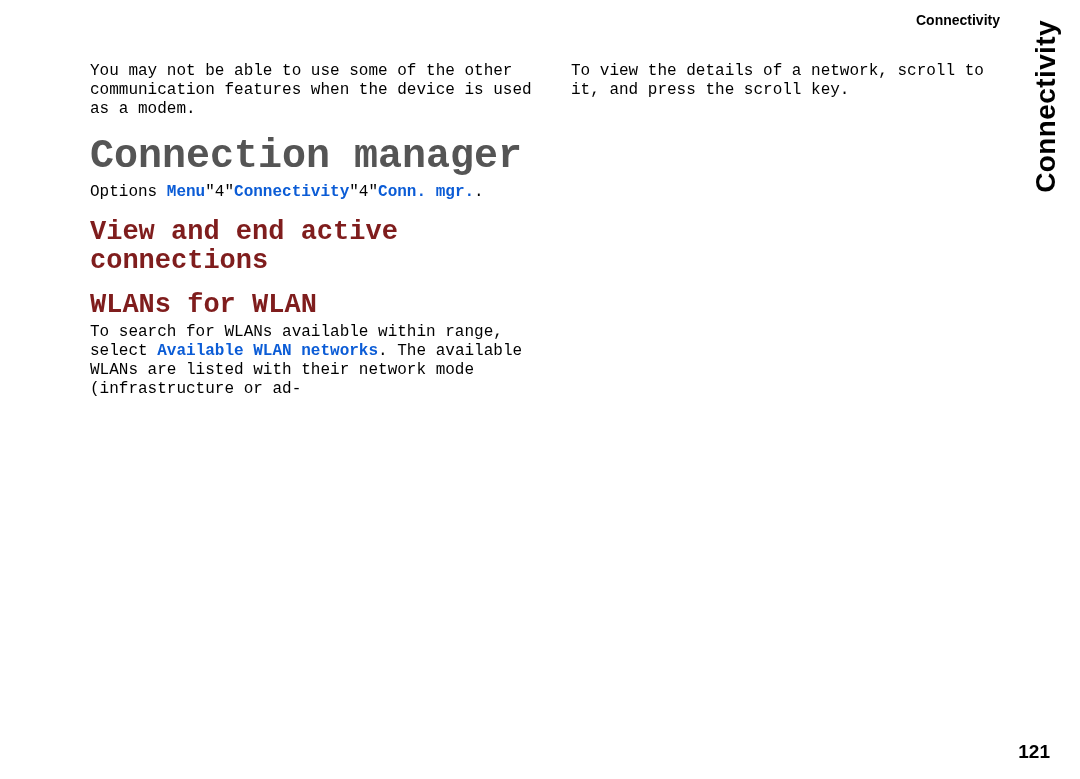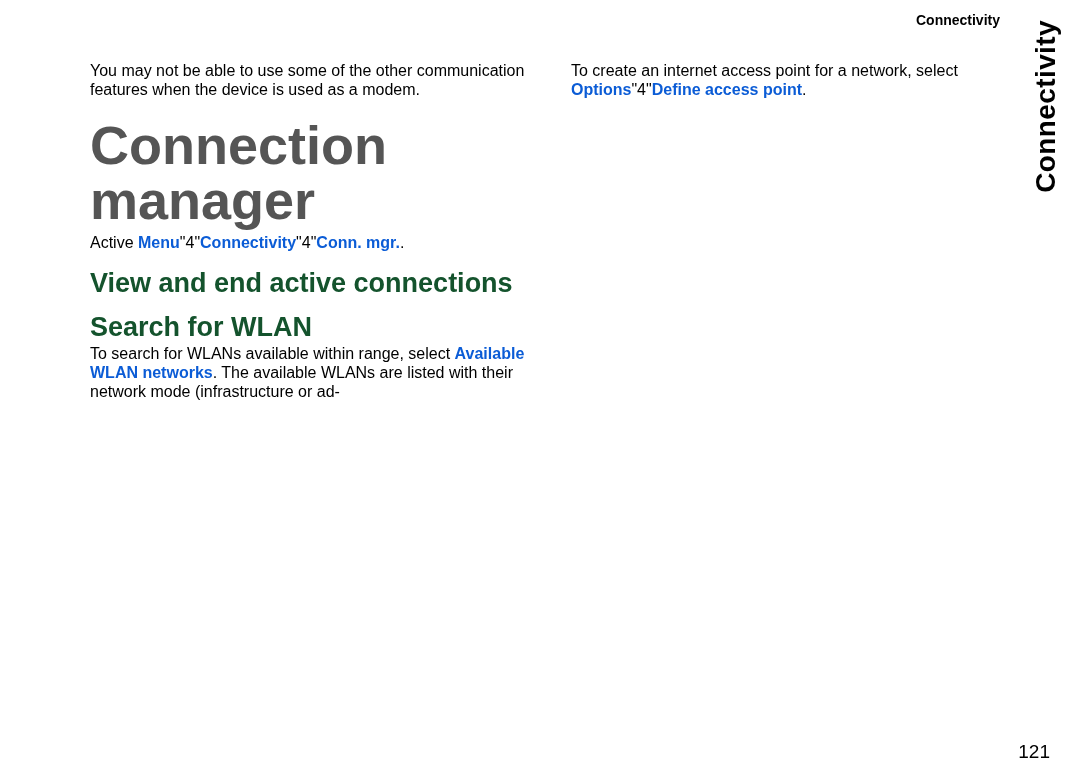--- a/index.html
+++ b/index.html
@@ -33,48 +33,49 @@
     font-weight: bold;
     font-size: 28px;
     writing-mode: vertical-rl;
     transform: rotate(180deg);
     letter-spacing: 0.4px;
   }
   .page-number {
     position: absolute;
     right: 30px;
     bottom: 16px;
-    font-weight: normal;
+    font-weight: bold;
     font-size: 19px;
   }
   .columns {
     display: flex;
     column-gap: 32px;
     margin-top: 44px;
     width: 930px;
   }
   .col {
     flex: 1 1 0;
     font-size: 16px;
     line-height: 1.18;
+    font-family: Liberation Mono, monospace;
   }
   .col p {
     margin: 0 0 10px 0;
   }
   h1.section-title {
-    font-size: 54px;
+    font-size: 40px;
     font-weight: bold;
     color: #555555;
     margin: 18px 0 6px 0;
     line-height: 1.02;
   }
   h2.subheading {
     font-size: 27px;
     font-weight: bold;
-    color: #14532d;
+    color: #7f1d1d;
     margin: 16px 0 4px 0;
     line-height: 1.05;
   }
   .kw {
     color: #0b5cd6;
     font-weight: bold;
   }
 </style>
 </head>
 <body>
@@ -87,41 +88,39 @@
 
   <div class="columns">
 
     <div class="col">
 
       <p>You may not be able to use some of the other communication features when the device is used as a modem.</p>
 
       <h1 class="section-title">Connection manager</h1>
 
       <p>
-        <span>Active </span><span class="kw">Menu</span><span>"4"</span><span class="kw">Connectivity</span><span>"4"</span><span class="kw">Conn. mgr.</span><span>.</span>
+        <span>Options </span><span class="kw">Menu</span><span>"4"</span><span class="kw">Connectivity</span><span>"4"</span><span class="kw">Conn. mgr.</span><span>.</span>
       </p>
 
       <h2 class="subheading">View and end active connections</h2>
 
 
 
 
 
-      <h2 class="subheading">Search for WLAN</h2>
+      <h2 class="subheading">WLANs for WLAN</h2>
 
       <p>
         <span>To search for WLANs available within range, select </span><span class="kw">Available WLAN networks</span><span>. The available WLANs are listed with their network mode (infrastructure or ad-</span>
       </p>
 
     </div>
 
     <div class="col">
 
 
+      <p>To view the details of a network, scroll to it, and press the scroll key.</p>
 
-      <p>
-        <span>To create an internet access point for a network, select </span><span class="kw">Options</span><span>"4"</span><span class="kw">Define access point</span><span>.</span>
-      </p>
 
     </div>
 
   </div>
 </div>
 
 </body></html>

